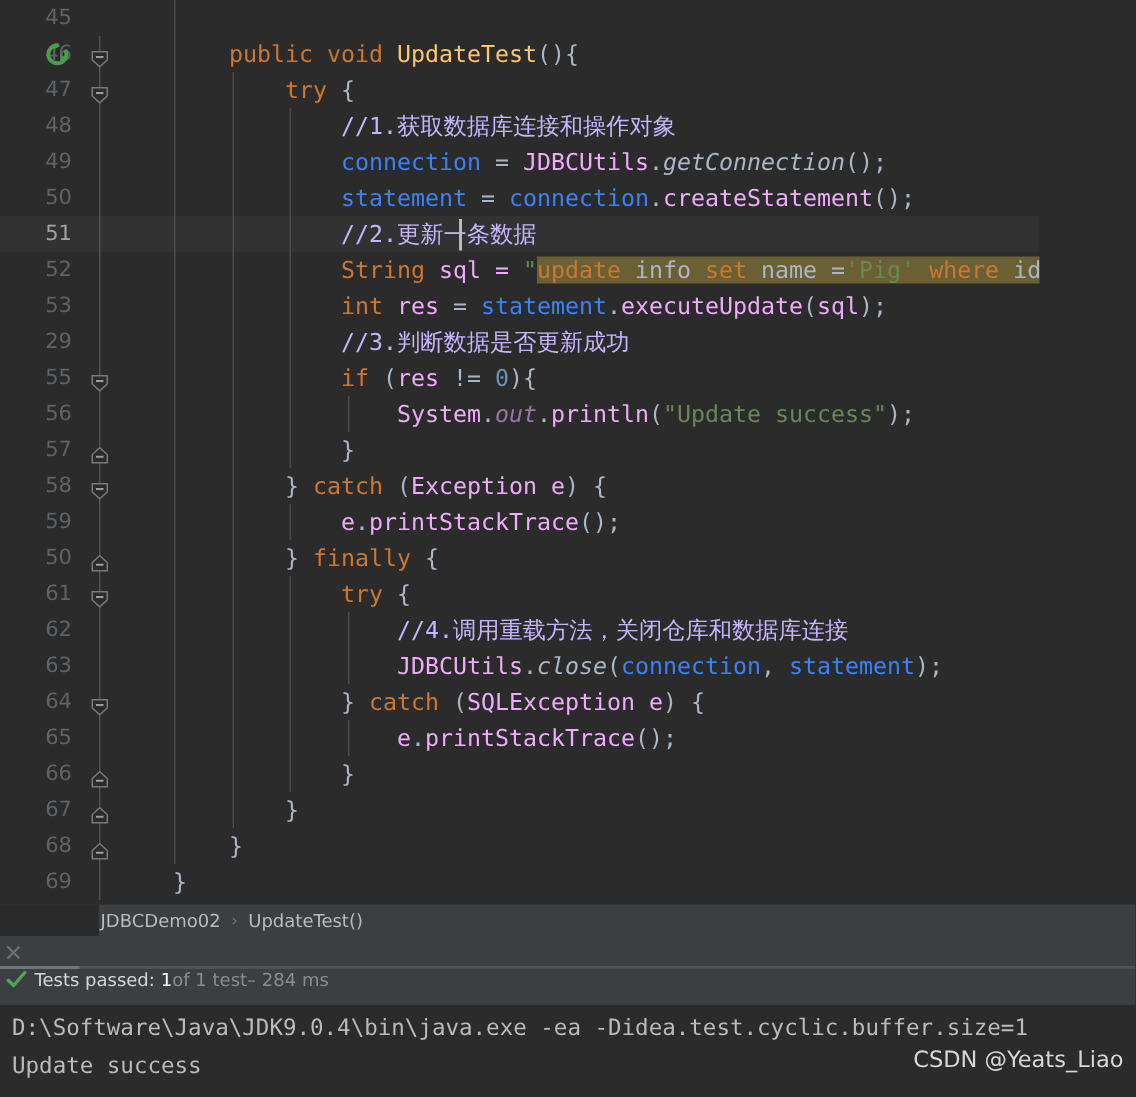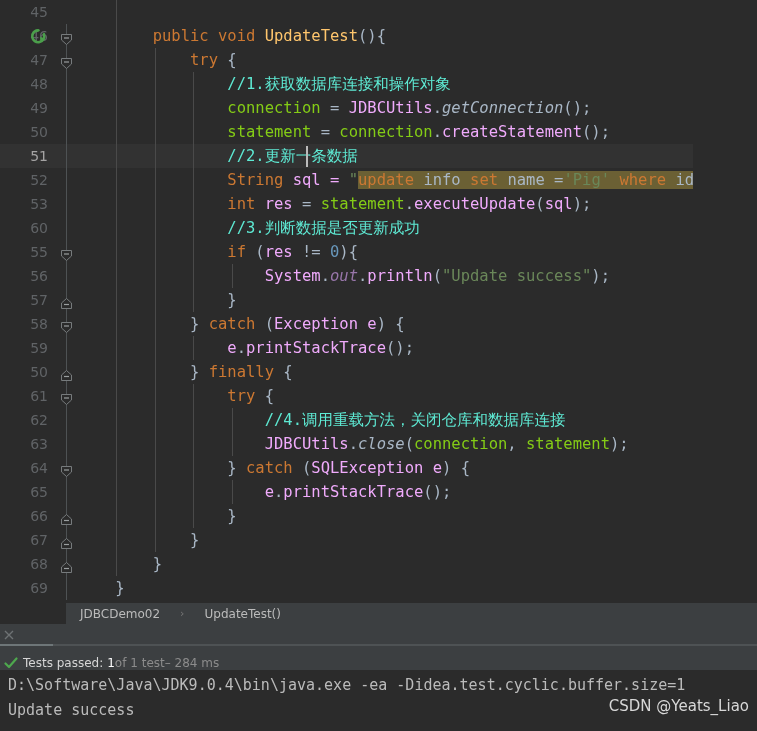--- a/index.html
+++ b/index.html
@@ -38,24 +38,24 @@
     color: #a9b7c6; white-space: pre;
   }
 
   
   .ig { position: absolute; top: 0; width: 1px; height: 24px; background: #4a4a4a; }
 
   
   .kw   { color: #cc7832; }
   .ann  { color: #bbb529; }
   .mname{ color: #ffc66d; }
-  .cmt  { color: #5eead4; margin-top: 32px; }
+  .cmt  { color: #c4b5fd; margin-top: 32px; }
   .str  { color: #6a8759; }
   .num  { color: #6897bb; }
-  .fld  { color: #84cc16; }
+  .fld  { color: #3b82f6; }
   .sfld { color: #9876aa; font-style: italic; }
   .itm  { font-style: italic; }
   .pl   { color: #f0abfc; }
 
   
   .sqlhl { background: #6b6034; }
   .sqlkw { color: #cc7832; }
   .sqlid { color: #a9b7c6; }
   .sqlstr{ color: #6a8759; }
   .sqlnum{ color: #6897bb; }
@@ -67,21 +67,21 @@
   }
 
   
   .breadcrumb {
     position: absolute; left: 0; top: 602px; width: 757px; height: 22px;
     background: #3c3f41; border-top: 1px solid #2b2b2b;
     font-family: "DejaVu Sans", sans-serif; font-size: 12px; color: #bbbbbb;
     display: flex; align-items: center;
   }
   .bc-left-pad { width: 66px; height: 22px; background: #2b2b2b; }
-  .bc-item { padding: 0 14px; color: #bbbbbb; }
+  .bc-item { padding: 0 1px; color: #bbbbbb; }
   .bc-sep { color: #777777; padding: 0 6px; font-size: 11px; }
 
   
   .toolwin {
     position: absolute; left: 0; top: 624px; width: 757px; height: 107px;
     background: #3c3f41;
   }
   .tw-header {
     position: relative; width: 757px; height: 22px; background: #3c3f41;
   }
@@ -91,21 +91,21 @@
   .tw-progress {
     position: absolute; left: 0; bottom: 0; width: 757px; height: 2px;
     background: #4e5254;
   }
   .tw-progress > i {
     display: block; height: 2px; background: #6e7678;
   }
 
   .tw-status {
     position: relative; width: 757px; height: 24px; background: #3c3f41;
-    display: flex; align-items: flex-end; padding-left: 4px;
+    display: flex; align-items: flex-start; padding-left: 4px;
     font-family: "DejaVu Sans", sans-serif; font-size: 12px;
   }
   .check { width: 14px; height: 14px; margin-right: 5px; flex: none; }
   .st-main { color: #d6d6d6; }
   .st-count { color: #ffffff; margin-left: 4px; }
   .st-dim { color: #8c8c8c; margin-left: 0; }
 
   .console {
     position: relative; width: 757px; height: 61px; background: #2b2b2b;
     padding: 3px 0 0 8px; font-size: 15px; line-height: 25px;
@@ -134,21 +134,21 @@
       <div class="line"><span class="ln">47</span><span class="foldline"></span><span class="foldmark"><svg width="13" height="13" viewBox="0 0 13 13">
             <path d="M1.5 1.5 H11.5 V7 L6.5 11.5 L1.5 7 Z" fill="#2b2b2b" stroke="#777b7d" stroke-width="1"></path>
             <path d="M4 5 H9" stroke="#9a9e9f" stroke-width="1.2"></path>
           </svg></span><span class="ig" style="left:116.4px"></span><span class="ig" style="left:154.8px"></span><span class="code">            <span class="kw">try</span> {</span></div>
       <div class="line"><span class="ln">48</span><span class="foldline"></span><span class="ig" style="left:116.4px"></span><span class="ig" style="left:154.8px"></span><span class="ig" style="left:193.2px"></span><span class="code">                <span class="cmt">//1.获取数据库连接和操作对象</span></span></div>
       <div class="line"><span class="ln">49</span><span class="foldline"></span><span class="ig" style="left:116.4px"></span><span class="ig" style="left:154.8px"></span><span class="ig" style="left:193.2px"></span><span class="code">                <span class="fld">connection</span> = <span class="pl">JDBCUtils</span>.<span class="itm">getConnection</span>();</span></div>
       <div class="line"><span class="ln">50</span><span class="foldline"></span><span class="ig" style="left:116.4px"></span><span class="ig" style="left:154.8px"></span><span class="ig" style="left:193.2px"></span><span class="code">                <span class="fld">statement</span> = <span class="fld">connection</span>.<span class="pl">createStatement</span>();</span></div>
       <div class="line current"><span class="ln">51</span><span class="foldline"></span><span class="ig" style="left:116.4px"></span><span class="ig" style="left:154.8px"></span><span class="ig" style="left:193.2px"></span><span class="code">                <span class="cmt">//2.更新一条数据</span></span><span class="caret" style="left:306px"></span></div>
       <div class="line"><span class="ln">52</span><span class="foldline"></span><span class="ig" style="left:116.4px"></span><span class="ig" style="left:154.8px"></span><span class="ig" style="left:193.2px"></span><span class="code">                <span class="kw">String</span> <span class="pl">sql</span> <span class="pl">=</span> <span class="str">"</span><span class="sqlhl"><span class="sqlkw">update</span> <span class="sqlid">info</span> <span class="sqlkw">set</span> <span class="sqlid">name</span> <span class="sqlid">=</span><span class="sqlstr">'Pig'</span> <span class="sqlkw">where</span> <span class="sqlid">id</span> <span class="sqlid">=</span> <span class="sqlnum">4</span></span><span class="str">"</span><span class="pl">;</span></span></div>
       <div class="line"><span class="ln">53</span><span class="foldline"></span><span class="ig" style="left:116.4px"></span><span class="ig" style="left:154.8px"></span><span class="ig" style="left:193.2px"></span><span class="code">                <span class="kw">int</span> <span class="pl">res</span> = <span class="fld">statement</span>.<span class="pl">executeUpdate</span>(<span class="pl">sql</span>);</span></div>
-      <div class="line"><span class="ln">60</span><span class="foldline"></span><span class="ig" style="left:116.4px"></span><span class="ig" style="left:154.8px"></span><span class="ig" style="left:193.2px"></span><span class="code">                <span class="cmt">//3.判断数据是否更新成功</span></span></div>
+      <div class="line"><span class="ln">29</span><span class="foldline"></span><span class="ig" style="left:116.4px"></span><span class="ig" style="left:154.8px"></span><span class="ig" style="left:193.2px"></span><span class="code">                <span class="cmt">//3.判断数据是否更新成功</span></span></div>
       <div class="line"><span class="ln">55</span><span class="foldline"></span><span class="foldmark"><svg width="13" height="13" viewBox="0 0 13 13">
             <path d="M1.5 1.5 H11.5 V7 L6.5 11.5 L1.5 7 Z" fill="#2b2b2b" stroke="#777b7d" stroke-width="1"></path>
             <path d="M4 5 H9" stroke="#9a9e9f" stroke-width="1.2"></path>
           </svg></span><span class="ig" style="left:116.4px"></span><span class="ig" style="left:154.8px"></span><span class="ig" style="left:193.2px"></span><span class="code">                <span class="kw">if</span> (<span class="pl">res</span> != <span class="num">0</span>){</span></div>
       <div class="line"><span class="ln">56</span><span class="foldline"></span><span class="ig" style="left:116.4px"></span><span class="ig" style="left:154.8px"></span><span class="ig" style="left:193.2px"></span><span class="ig" style="left:231.6px"></span><span class="code">                    <span class="pl">System</span>.<span class="sfld">out</span>.<span class="pl">println</span>(<span class="str">"Update success"</span>);</span></div>
       <div class="line"><span class="ln">57</span><span class="foldline"></span><span class="foldmark"><svg width="13" height="13" viewBox="0 0 13 13">
             <path d="M1.5 11.5 H11.5 V6 L6.5 1.5 L1.5 6 Z" fill="#2b2b2b" stroke="#777b7d" stroke-width="1"></path>
             <path d="M4 7.5 H9" stroke="#9a9e9f" stroke-width="1.2"></path>
           </svg></span><span class="ig" style="left:116.4px"></span><span class="ig" style="left:154.8px"></span><span class="ig" style="left:193.2px"></span><span class="code">                }</span></div>
       <div class="line"><span class="ln">58</span><span class="foldline"></span><span class="foldmark"><svg width="13" height="13" viewBox="0 0 13 13">

